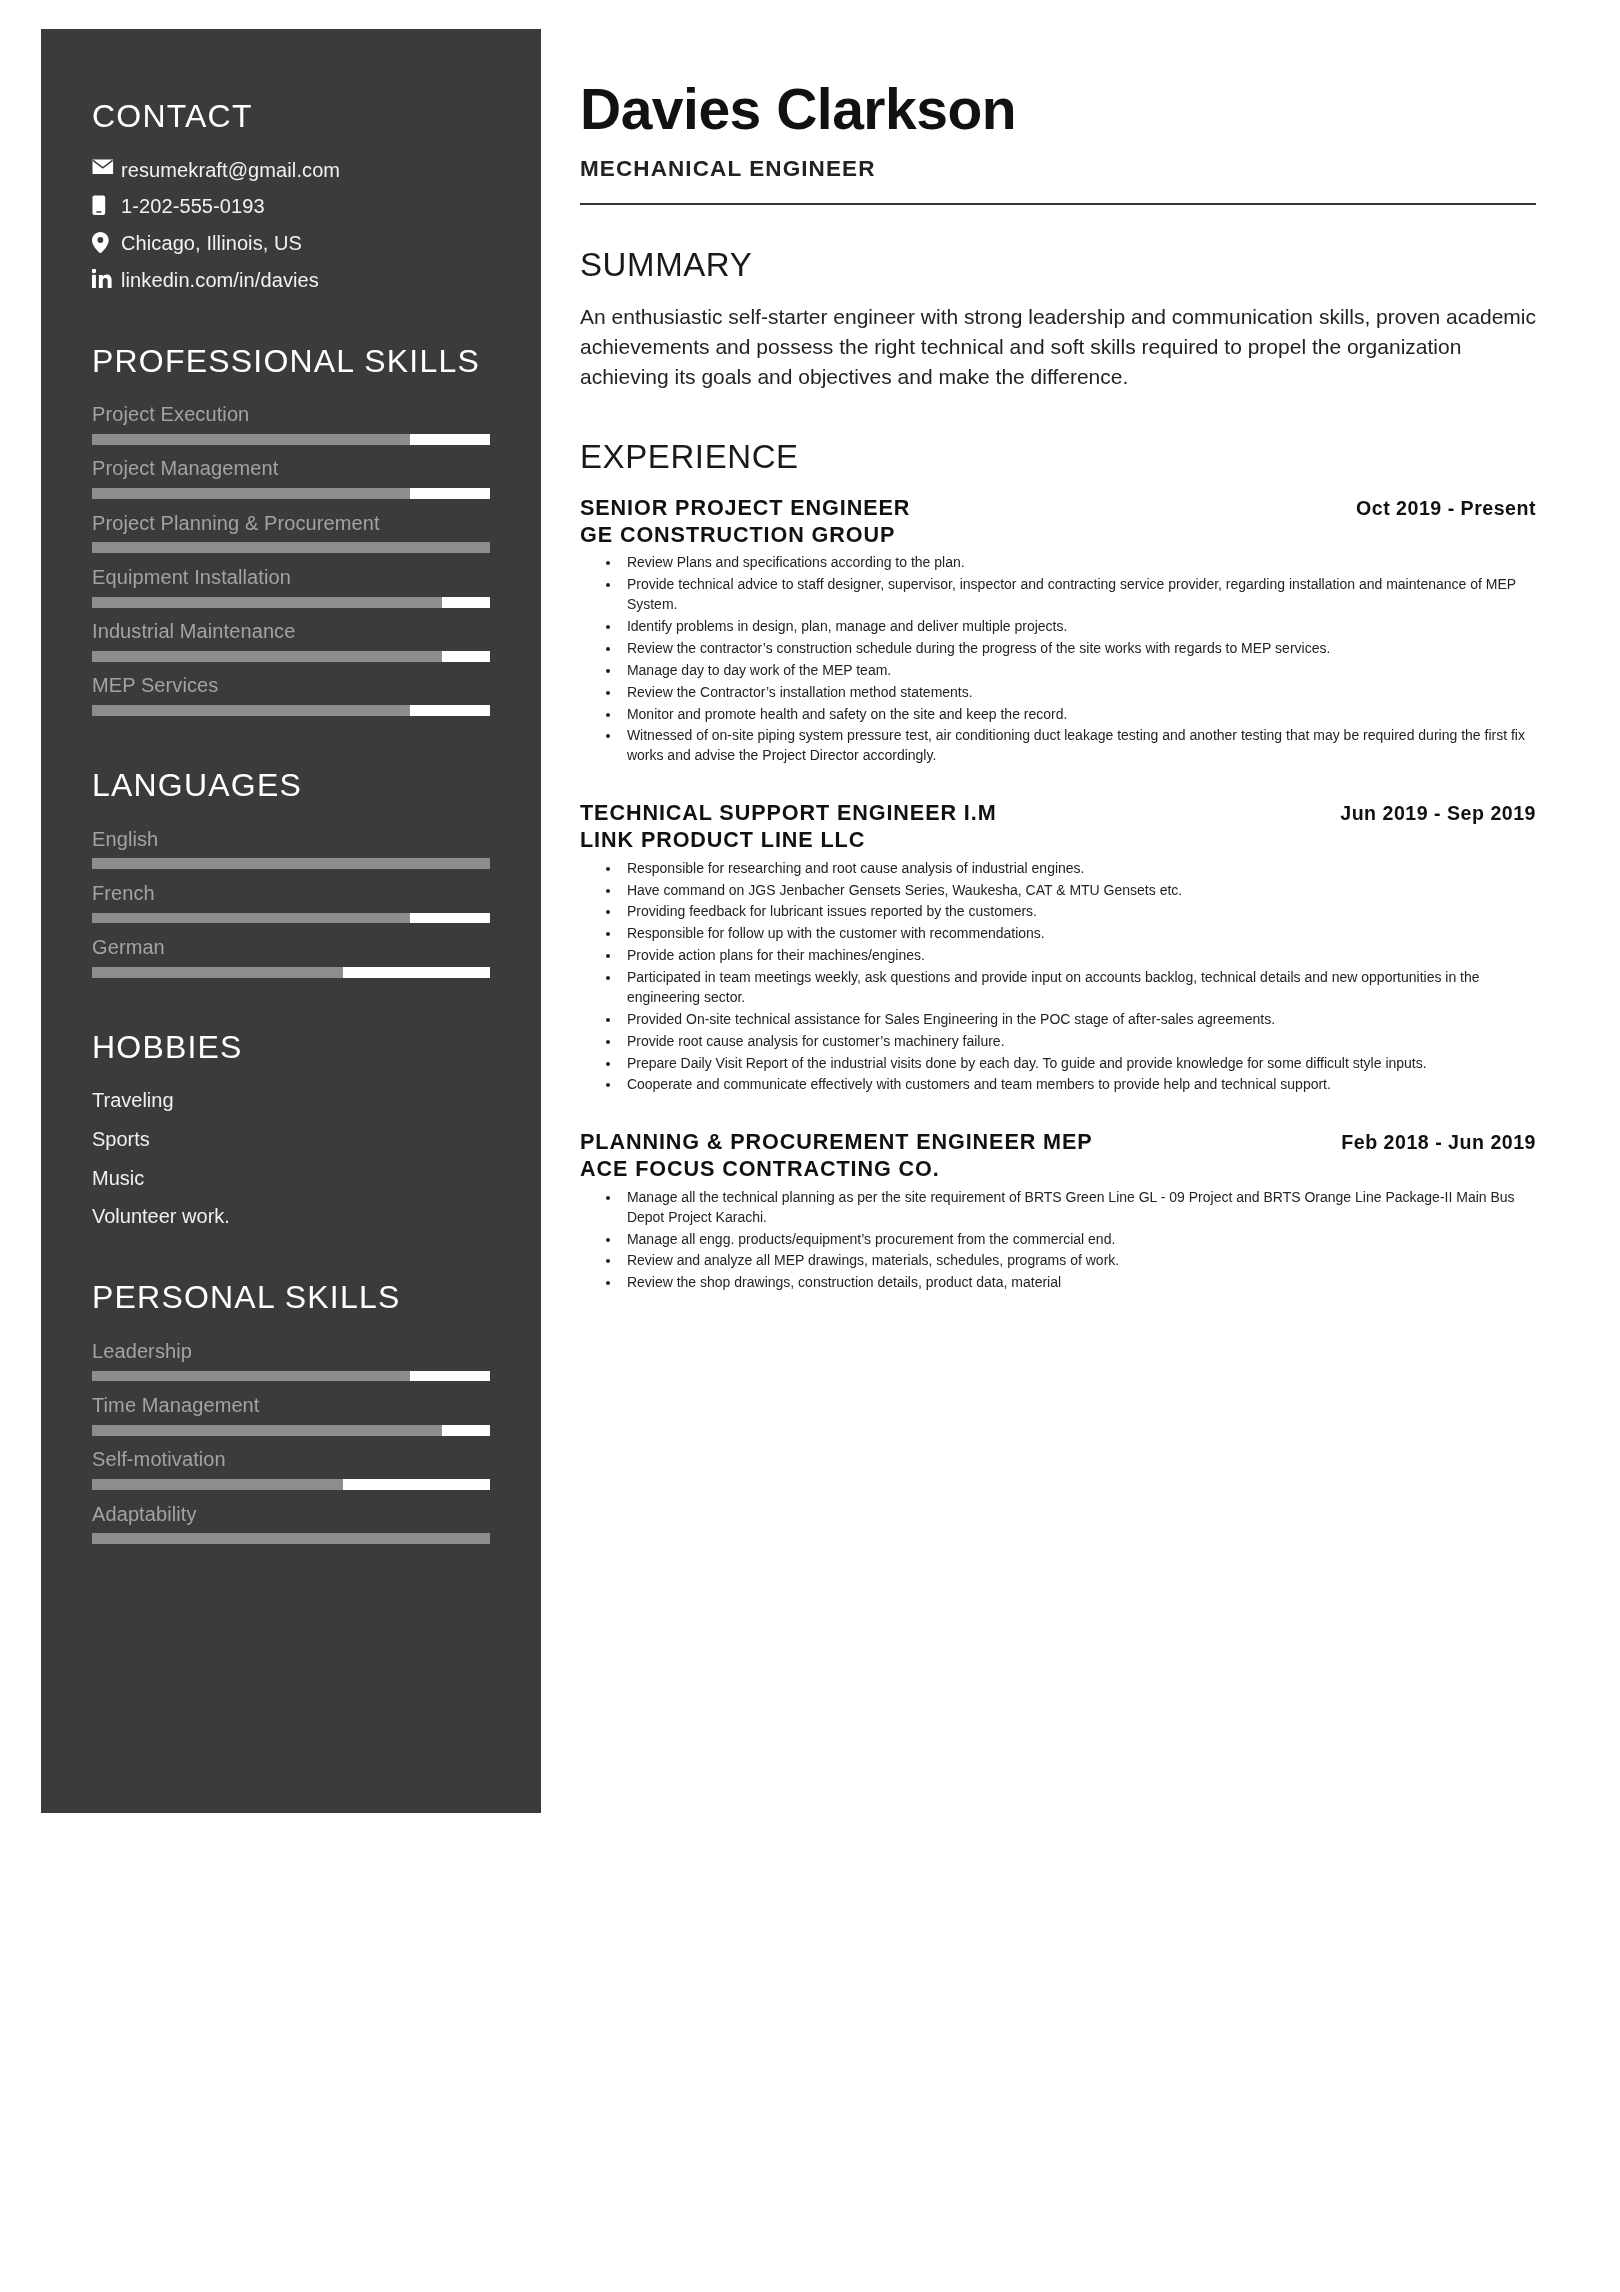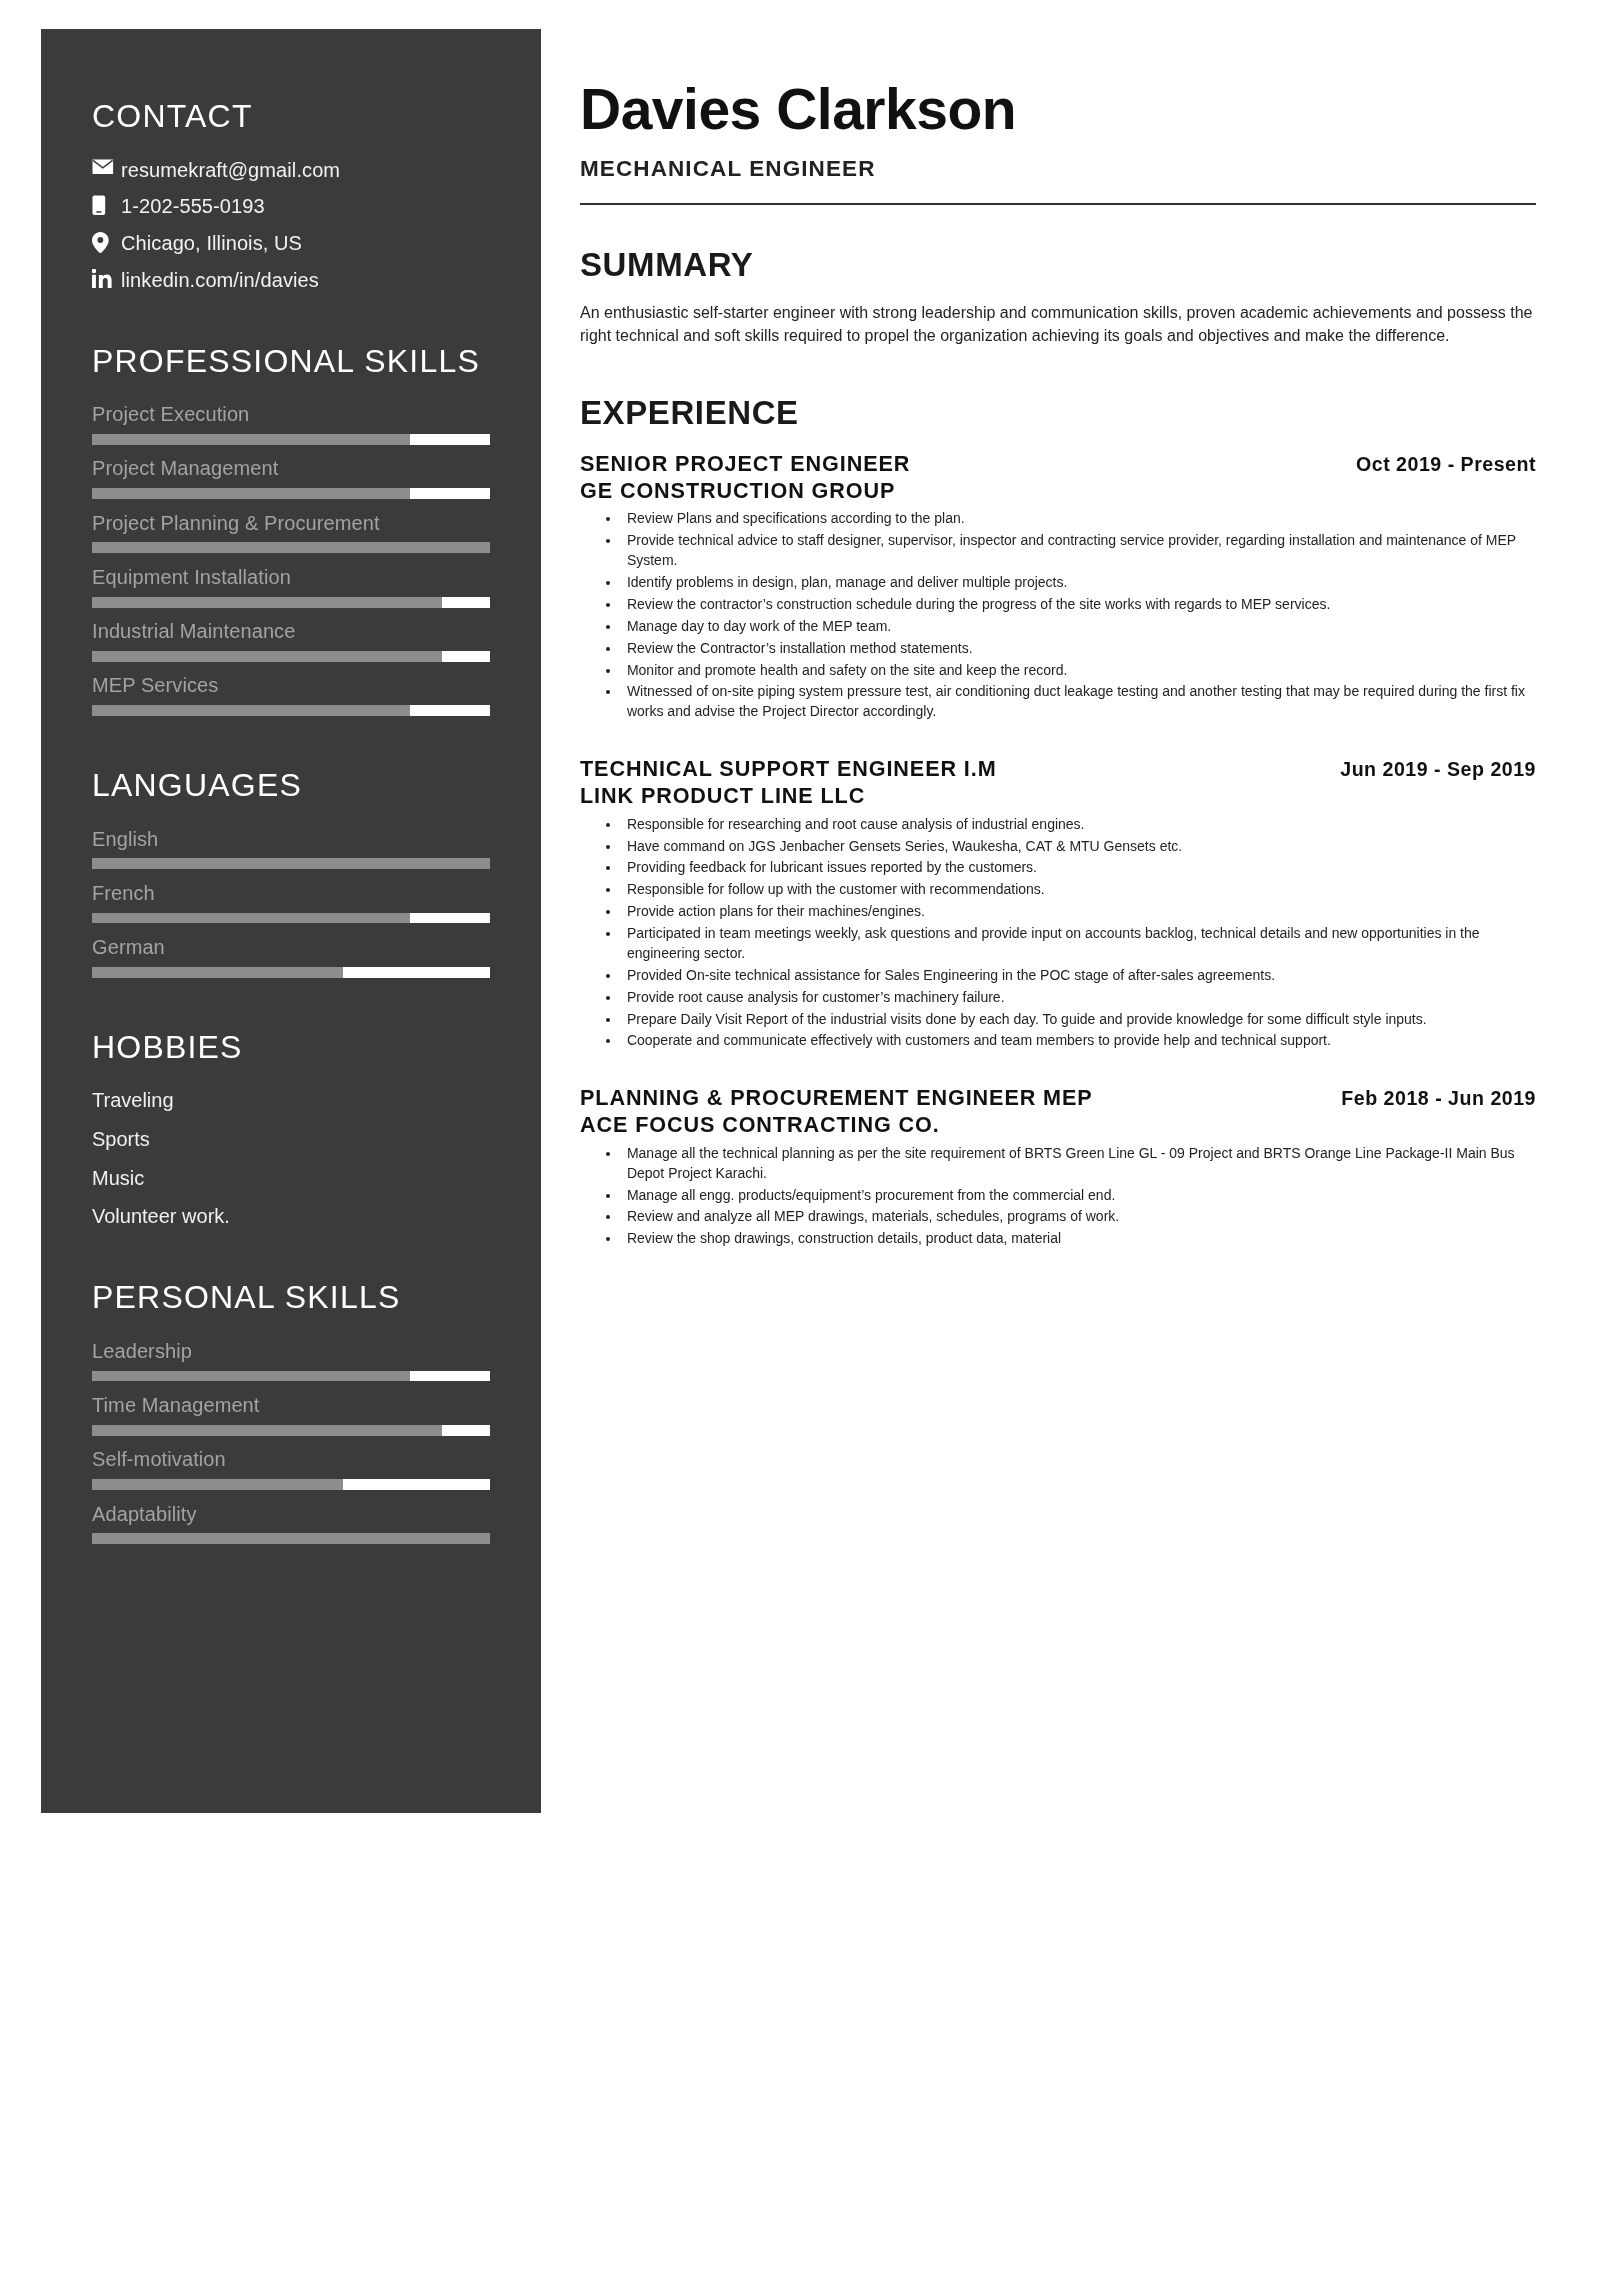--- a/index.html
+++ b/index.html
@@ -109,27 +109,27 @@
     margin: 0 0 21.6px 0;
   }
   .rule {
     border: none;
     border-top: 2.5px solid #333;
     margin: 0 0 41px 0;
     width: 100%;
   }
   .sec-h {
     font-size: 33px;
-    font-weight: 700;
+    font-weight: 400;
     letter-spacing: 0.6px;
     color: #1a1a1a;
     margin: 0 0 17.6px 0;
   }
   .summary {
-    font-size: 16px;
+    font-size: 21px;
     line-height: 1.42;
     color: #232323;
     margin: 0 0 47px 0;
   }
   .job { margin-bottom: 33px; }
   .job-head {
     display: flex;
     justify-content: space-between;
     align-items: baseline;
   }

